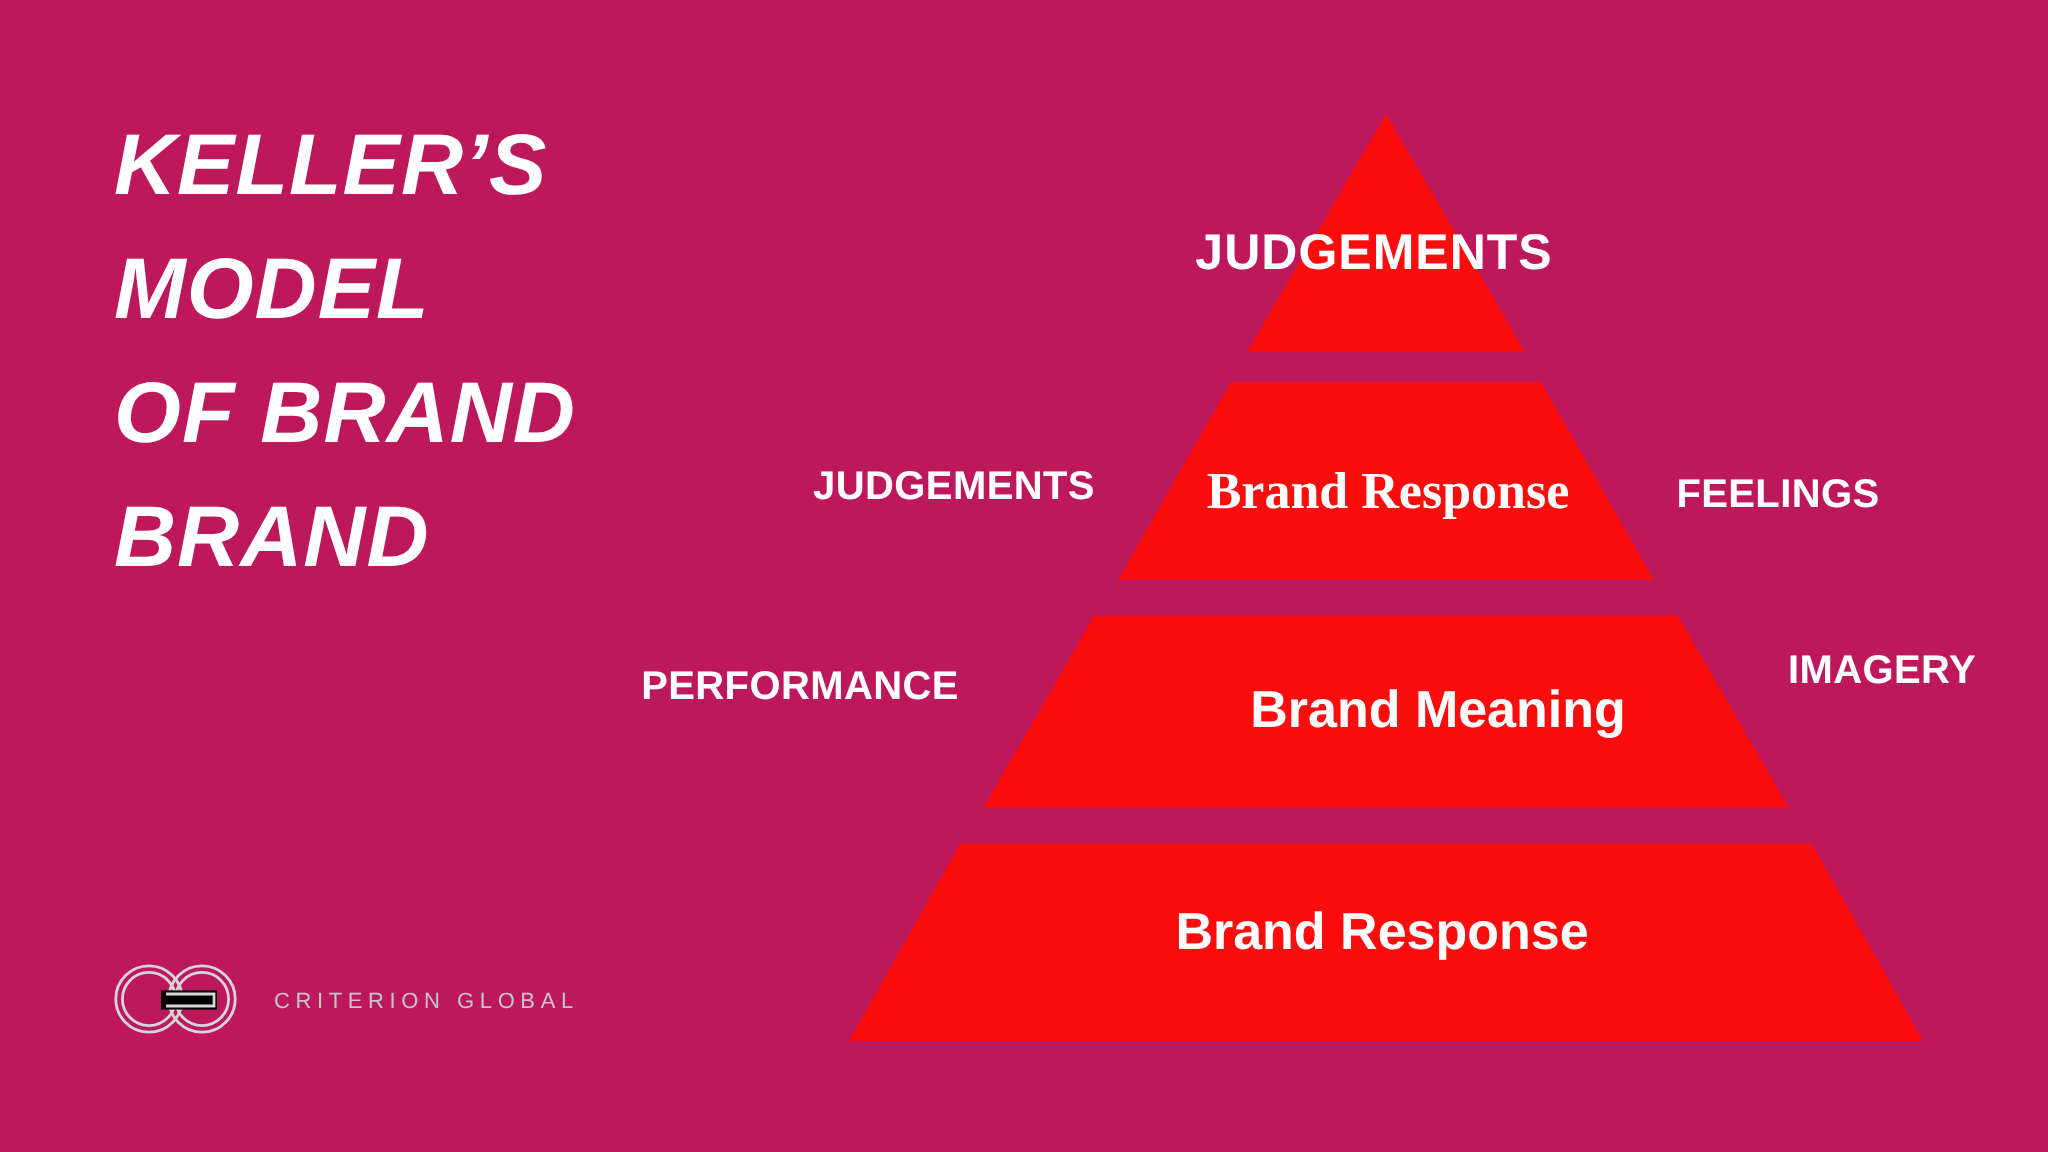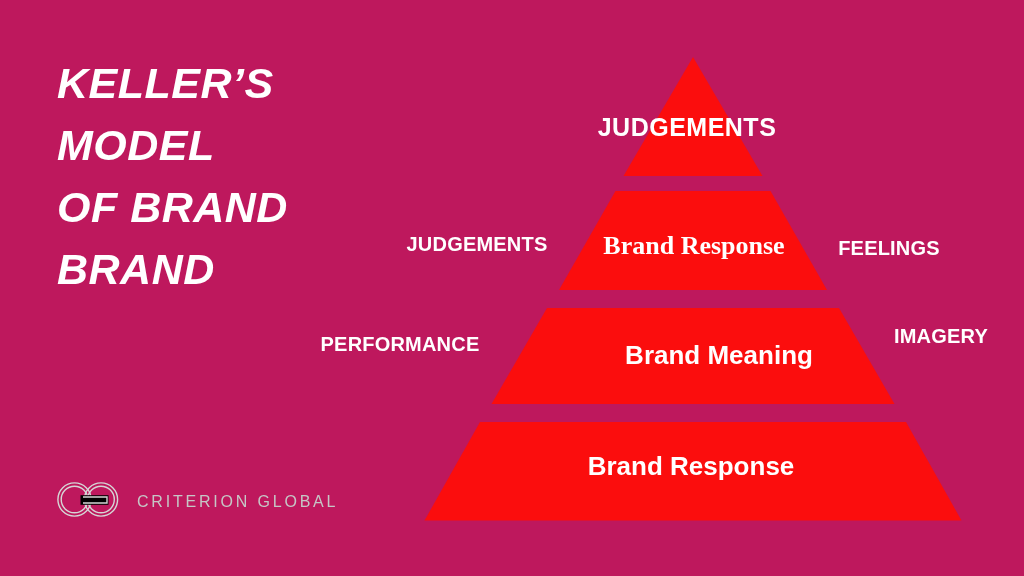--- a/index.html
+++ b/index.html
@@ -58,21 +58,21 @@
   
   .logo-mark-svg {
     position: absolute;
     left: 56px; top: 481px;
     width: 66px; height: 40px;
   }
   .logo-text {
     position: absolute;
     left: 137px; top: 495px;
     color: #c6c6c6;
-    font-size: 16px;
+    font-size: 11px;
     line-height: 13px;
     letter-spacing: 2.8px;
     white-space: nowrap;
   }
 </style>
 </head>
 <body>
 
 <div class="slide">
 

